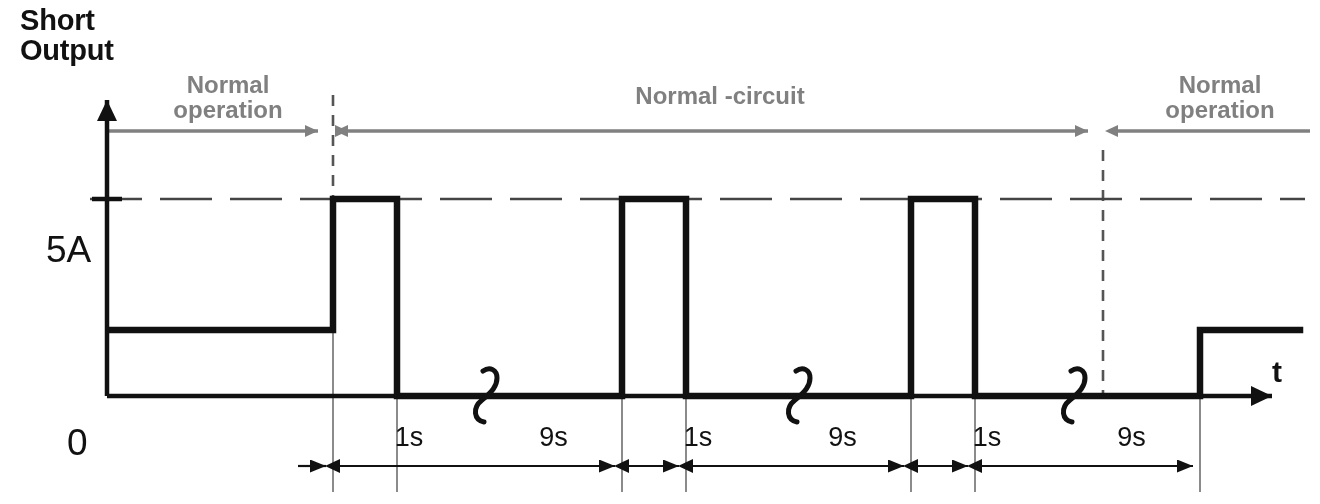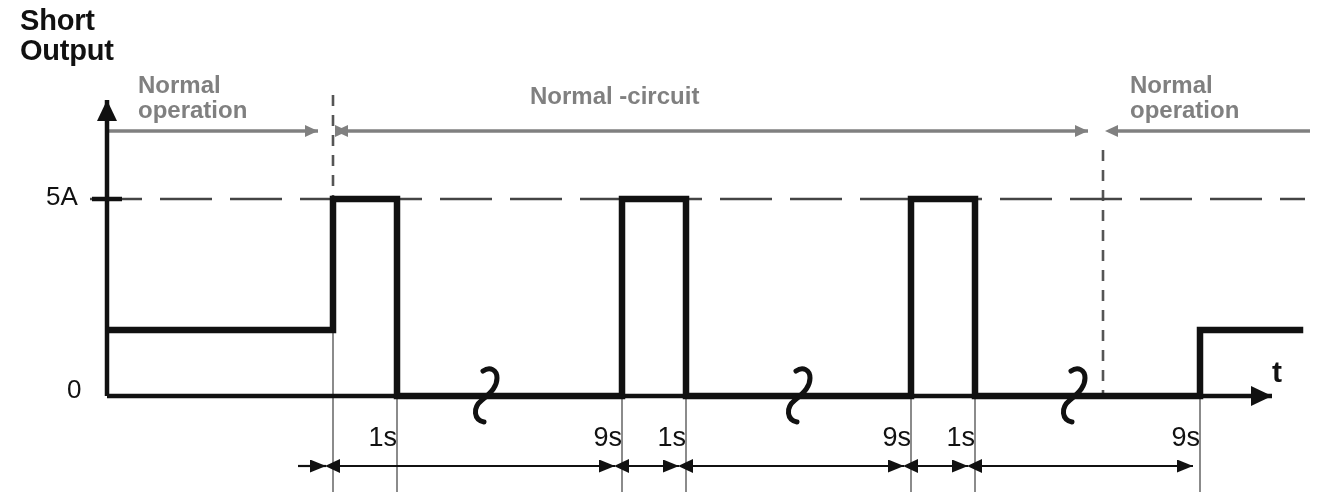--- a/index.html
+++ b/index.html
@@ -28,44 +28,47 @@
     color: #111111;
     font-size: 29px;
     line-height: 1.02;
     letter-spacing: -0.2px;
     white-space: pre;
   }
   .axlabel {
     position: absolute;
     font-weight: normal;
     color: #111111;
-    font-size: 26px;
+    font-size: 37px;
     white-space: pre;
+    margin-top: 48px;
   }
   .tlabel {
     position: absolute;
     font-weight: bold;
     color: #111111;
     font-size: 30px;
     white-space: pre;
   }
   .phase {
     position: absolute;
     font-weight: bold;
     font-size: 24px;
     line-height: 1.06;
+    text-align: center;
     white-space: pre;
   }
   .dim {
     position: absolute;
     font-weight: normal;
     color: #111111;
     font-size: 27px;
-    text-align: right;
+    text-align: center;
     white-space: pre;
+    padding-left: 44px;
   }
 </style>
 </head>
 <body>
 
 <div id="stage">
 
   <svg width="1320" height="504" viewBox="0 0 1320 504">
     <defs>
       <marker id="grayArrR" markerWidth="14" markerHeight="12" refX="13" refY="6" orient="auto" markerUnits="userSpaceOnUse">

